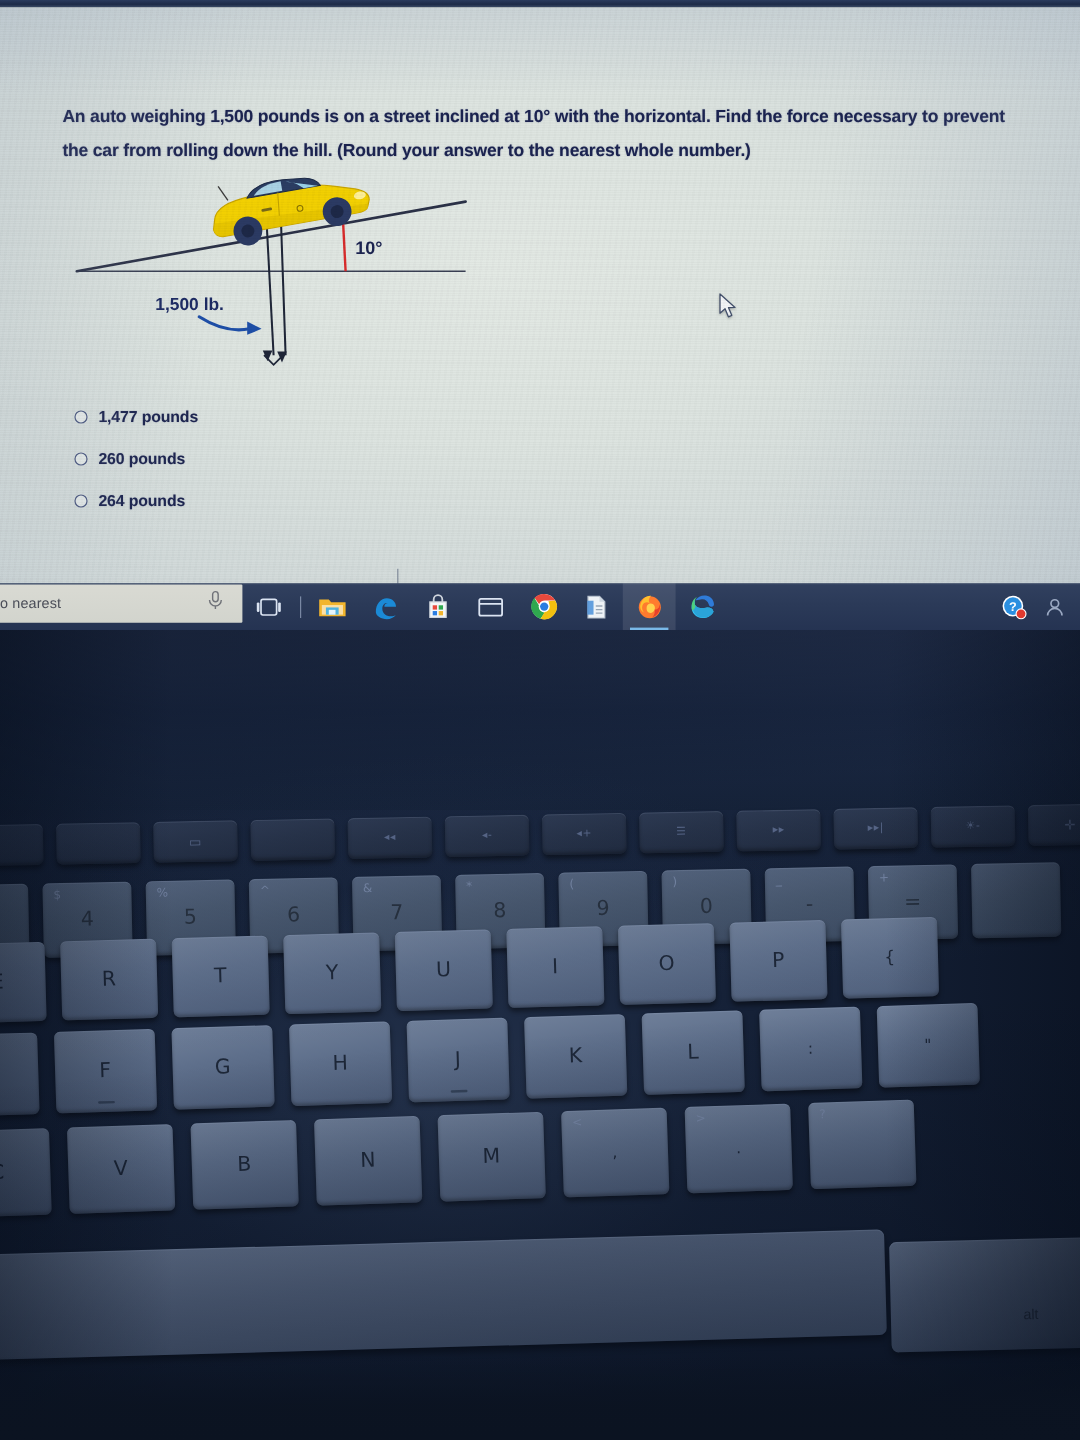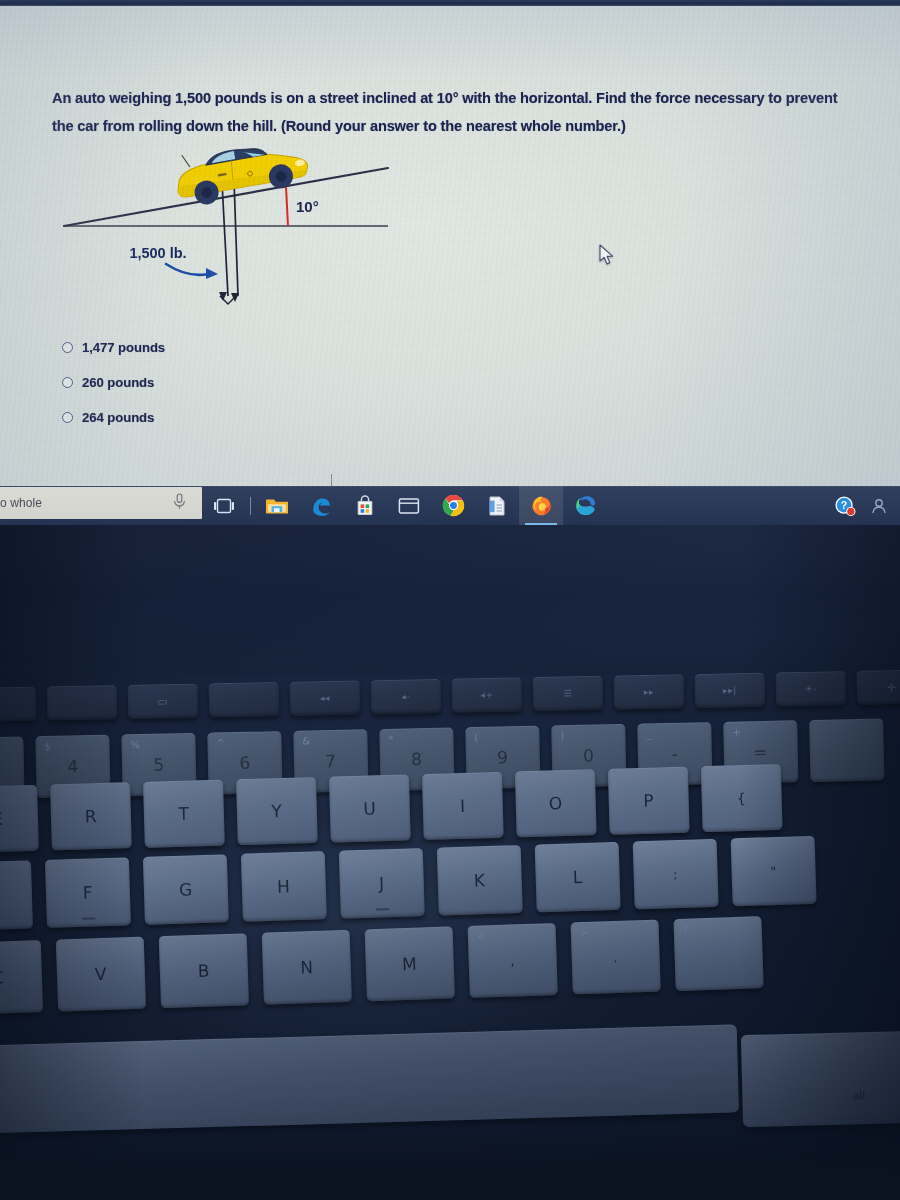--- a/index.html
+++ b/index.html
@@ -394,21 +394,21 @@
       <path d="M2,1 L2,17 L6.2,13.3 L9,20 L11.8,18.8 L9.1,12.4 L14.5,12.2 Z" fill="#f2f4f7" stroke="#43506b" stroke-width="1.1" stroke-linejoin="round"></path>
     </svg>
 
     <div class="screen-tick"></div>
     <div class="screen-vignette"></div>
   </div>
 
   <div class="taskbar">
 
     <div class="tb-search">
-      <span class="tb-search-text">o whole</span>
+      <span class="tb-search-text">o nearest</span>
       <span class="tb-mic">
         <svg width="13" height="17" viewBox="0 0 13 17">
           <rect x="4.2" y="1" width="4.6" height="8.4" rx="2.3" fill="none" stroke="#4a4d58" stroke-width="1.2"></rect>
           <path d="M1.6,8 a4.9,4.9 0 0 0 9.8,0" fill="none" stroke="#4a4d58" stroke-width="1.2"></path>
           <line x1="6.5" y1="13" x2="6.5" y2="15.6" stroke="#4a4d58" stroke-width="1.2"></line>
         </svg>
       </span>
     </div>
 
     <div class="tb-icons">

